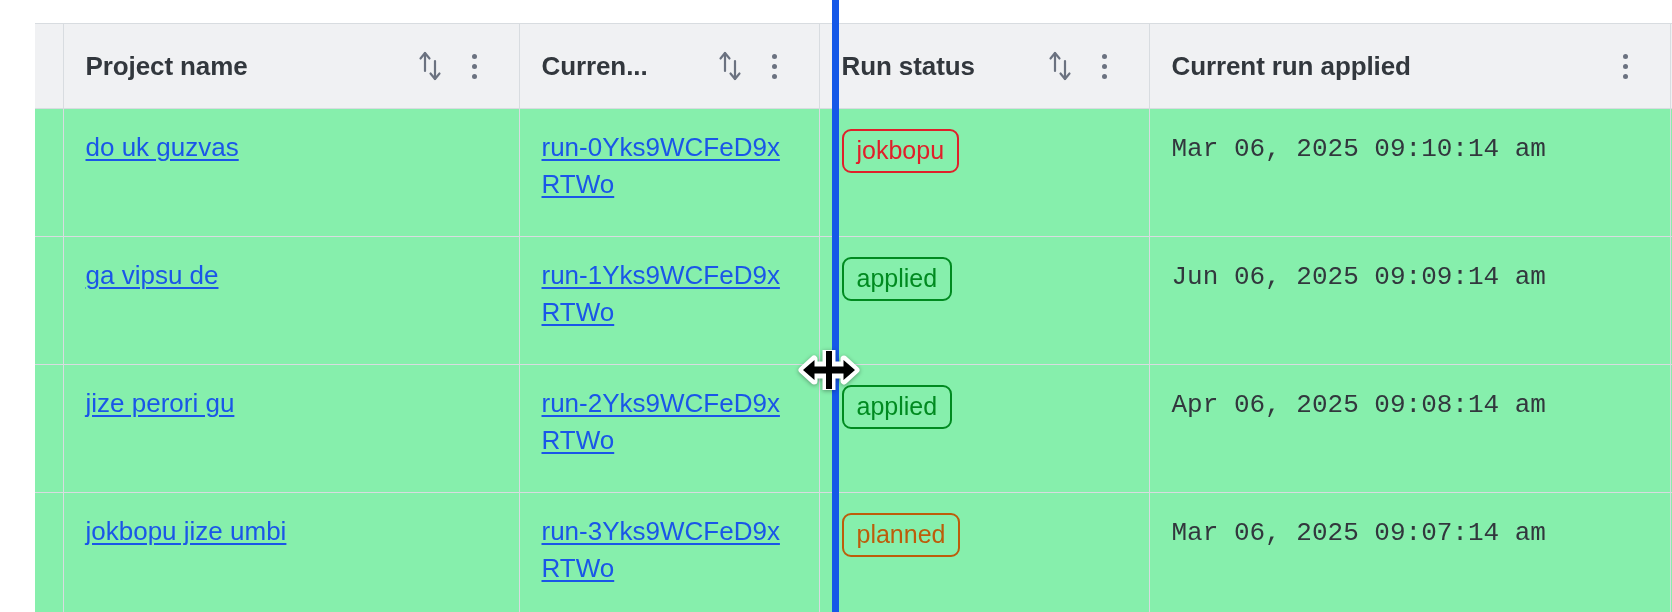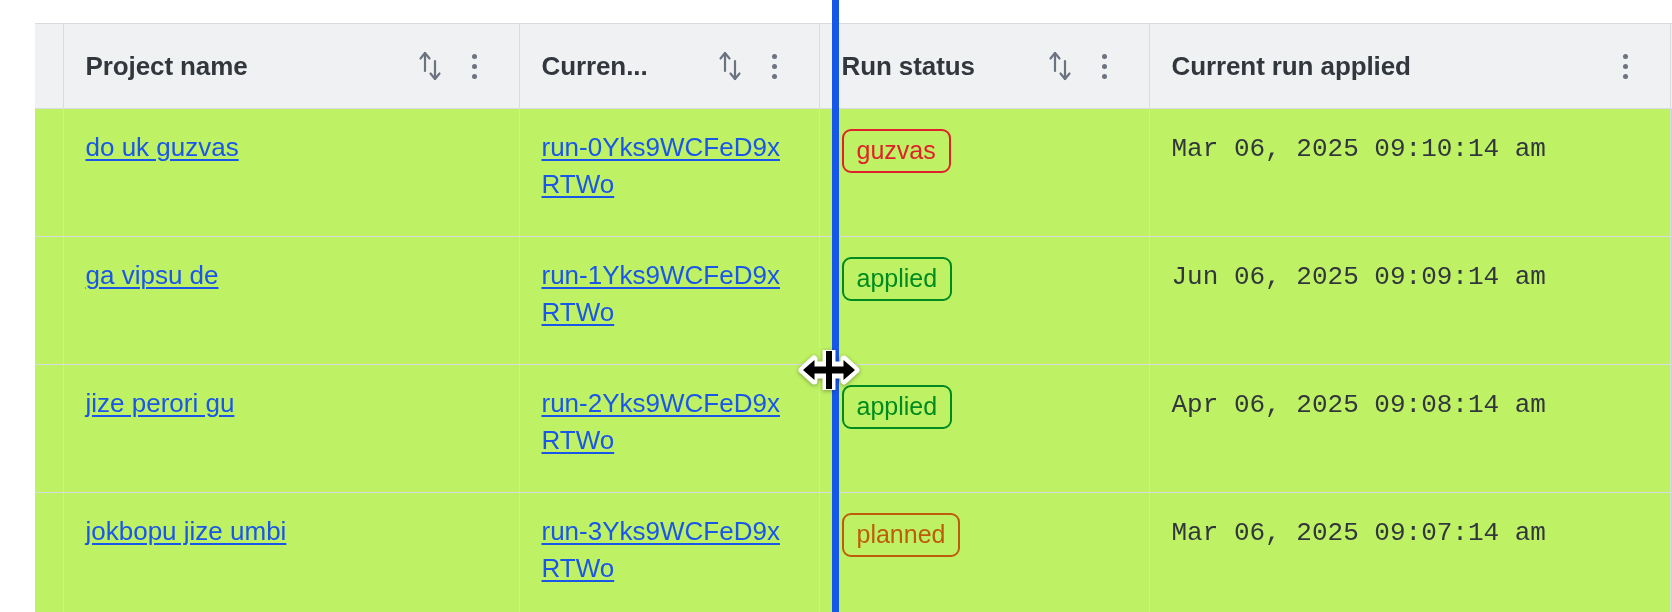--- a/index.html
+++ b/index.html
@@ -114,21 +114,21 @@
 
   
   tbody td{
     border-right:1px solid var(--border);
     border-bottom:1px solid var(--border);
     padding:20px 22px;
     vertical-align:top;
     font-size:26px;
     line-height:1.42;
     height:128px;
-    background:#bef264;
+    background:#86efac;
   }
   tbody td.select-col{padding:0;}
 
   tbody tr:last-child td{height:120px;}
 
   a.cell-link{
     color:var(--link);
     text-decoration:underline;
     text-underline-offset:3px;
     text-decoration-thickness:1.6px;
@@ -292,21 +292,21 @@
 
         <tr>
           <td class="select-col"></td>
           <td class="project-cell">
             <a class="cell-link">do uk guzvas</a>
           </td>
           <td>
             <a class="cell-link">run-0Yks9WCFeD9xRTWo</a>
           </td>
           <td>
-            <span class="badge errored">guzvas</span>
+            <span class="badge errored">jokbopu</span>
           </td>
           <td>
             <span class="date-text">Mar 06, 2025 09:10:14 am</span>
           </td>
           <td>
             <span>e</span>
           </td>
         </tr>
 
         <tr>

